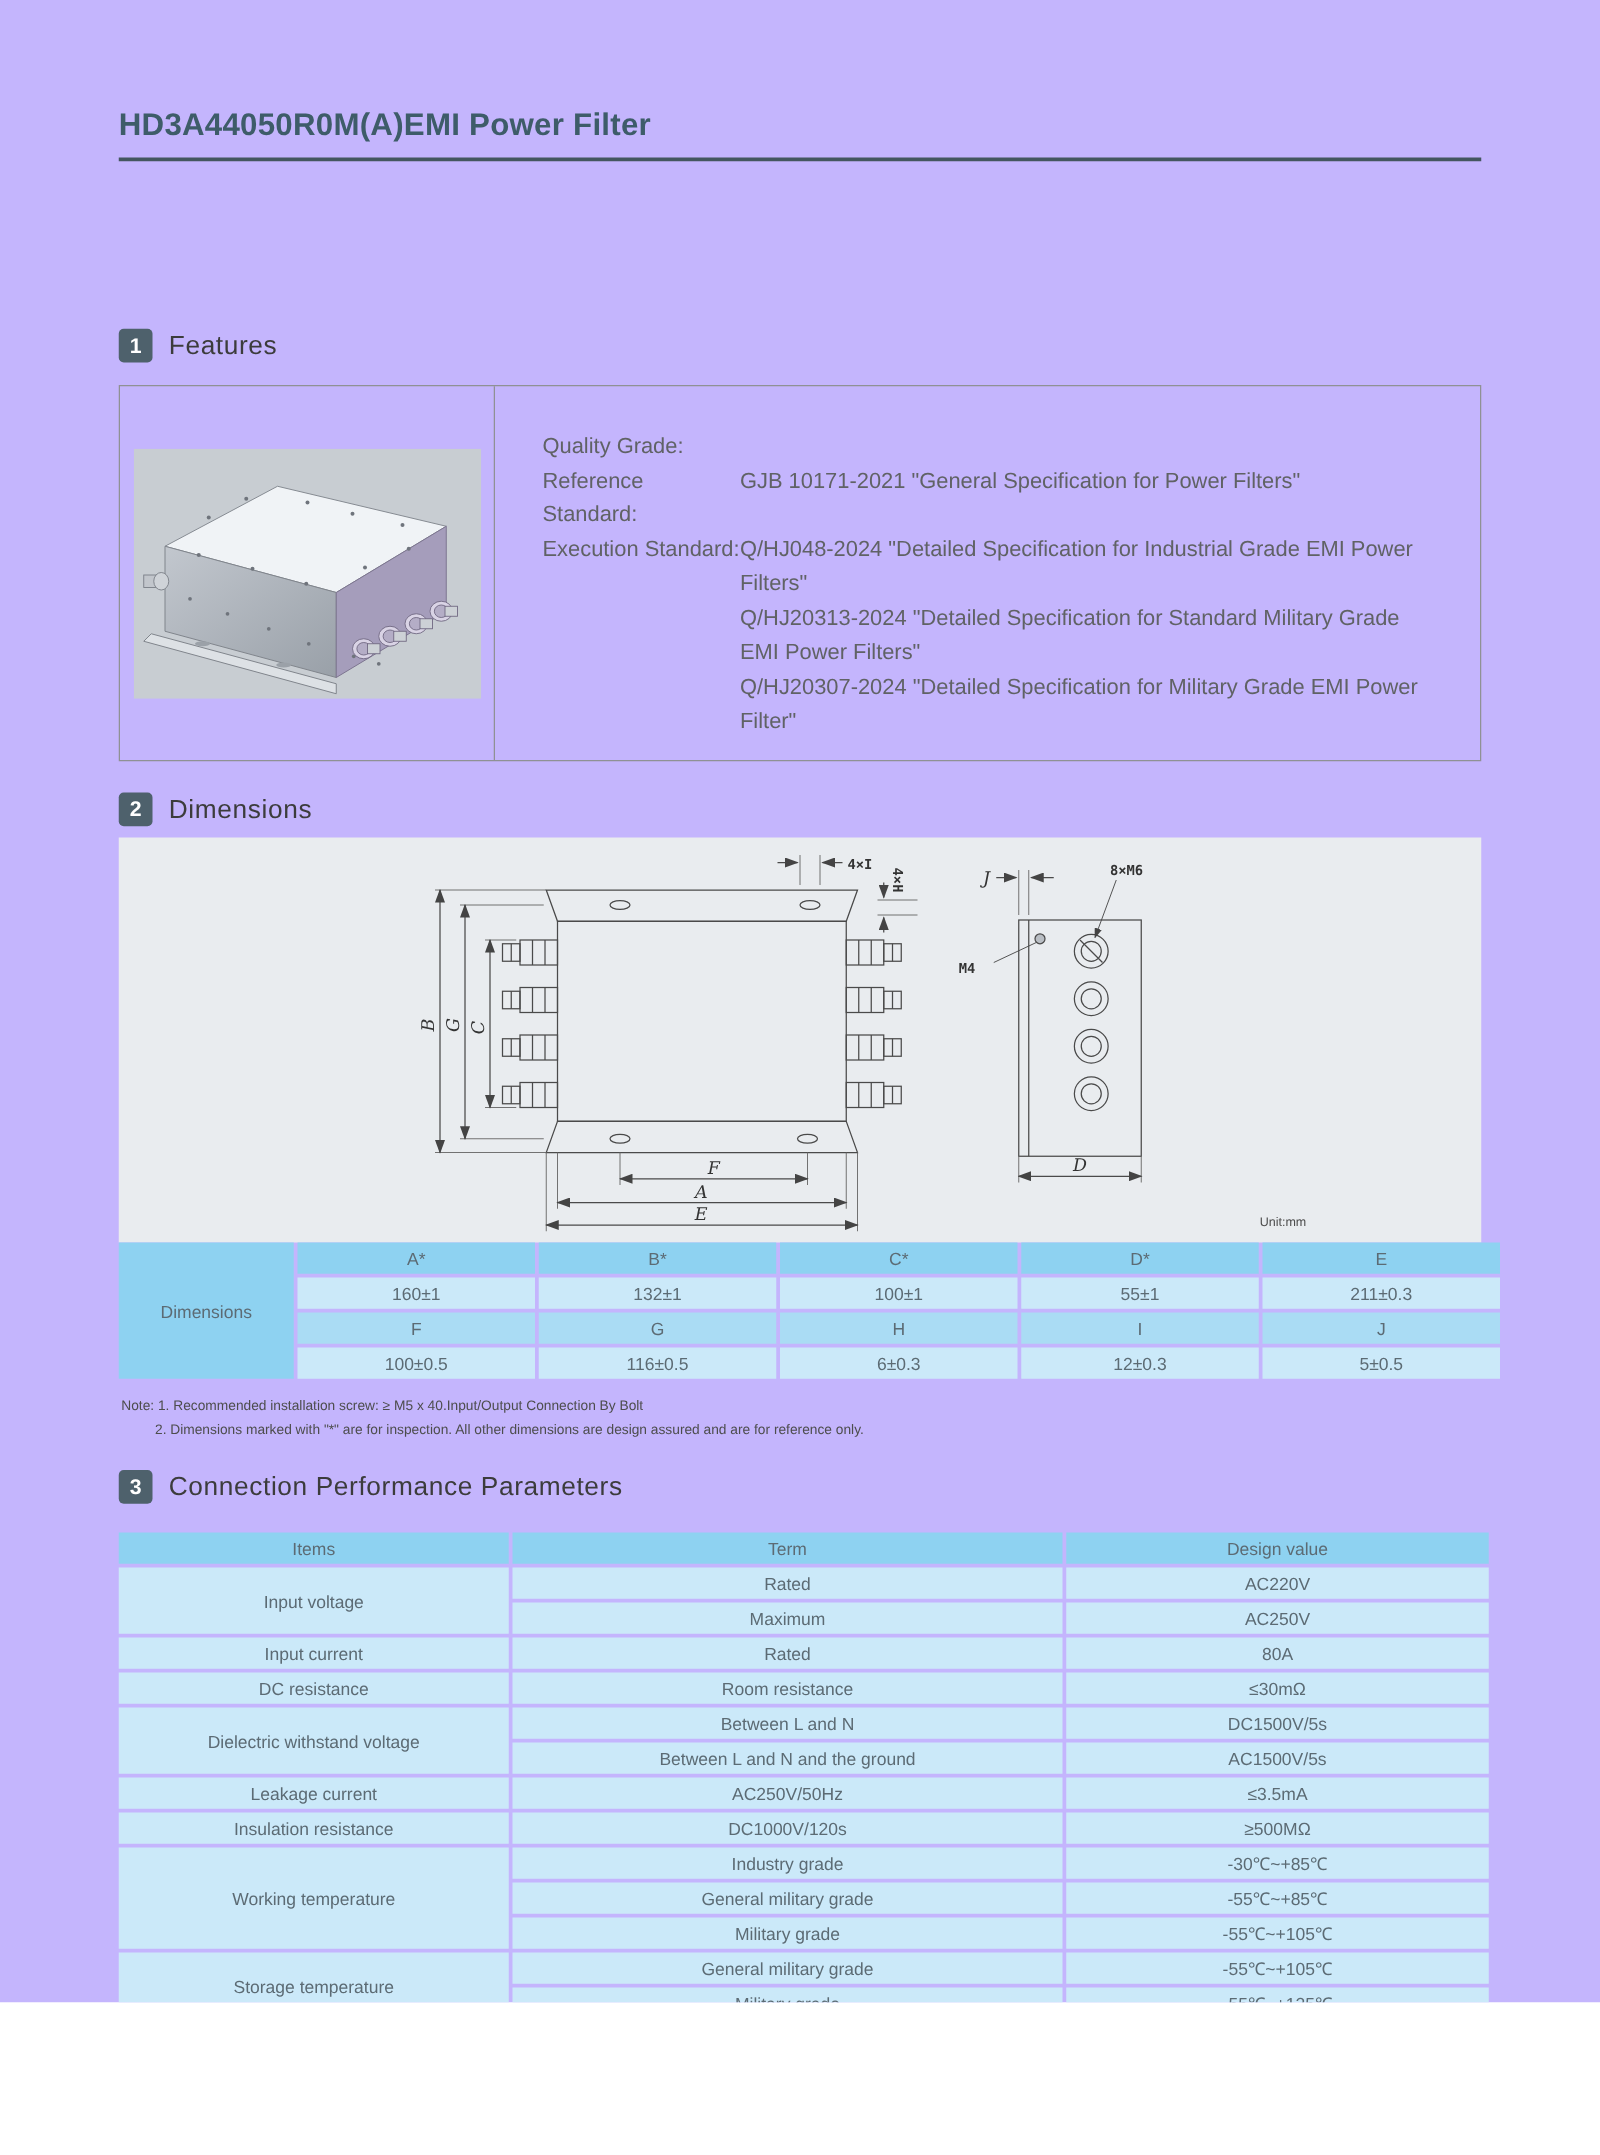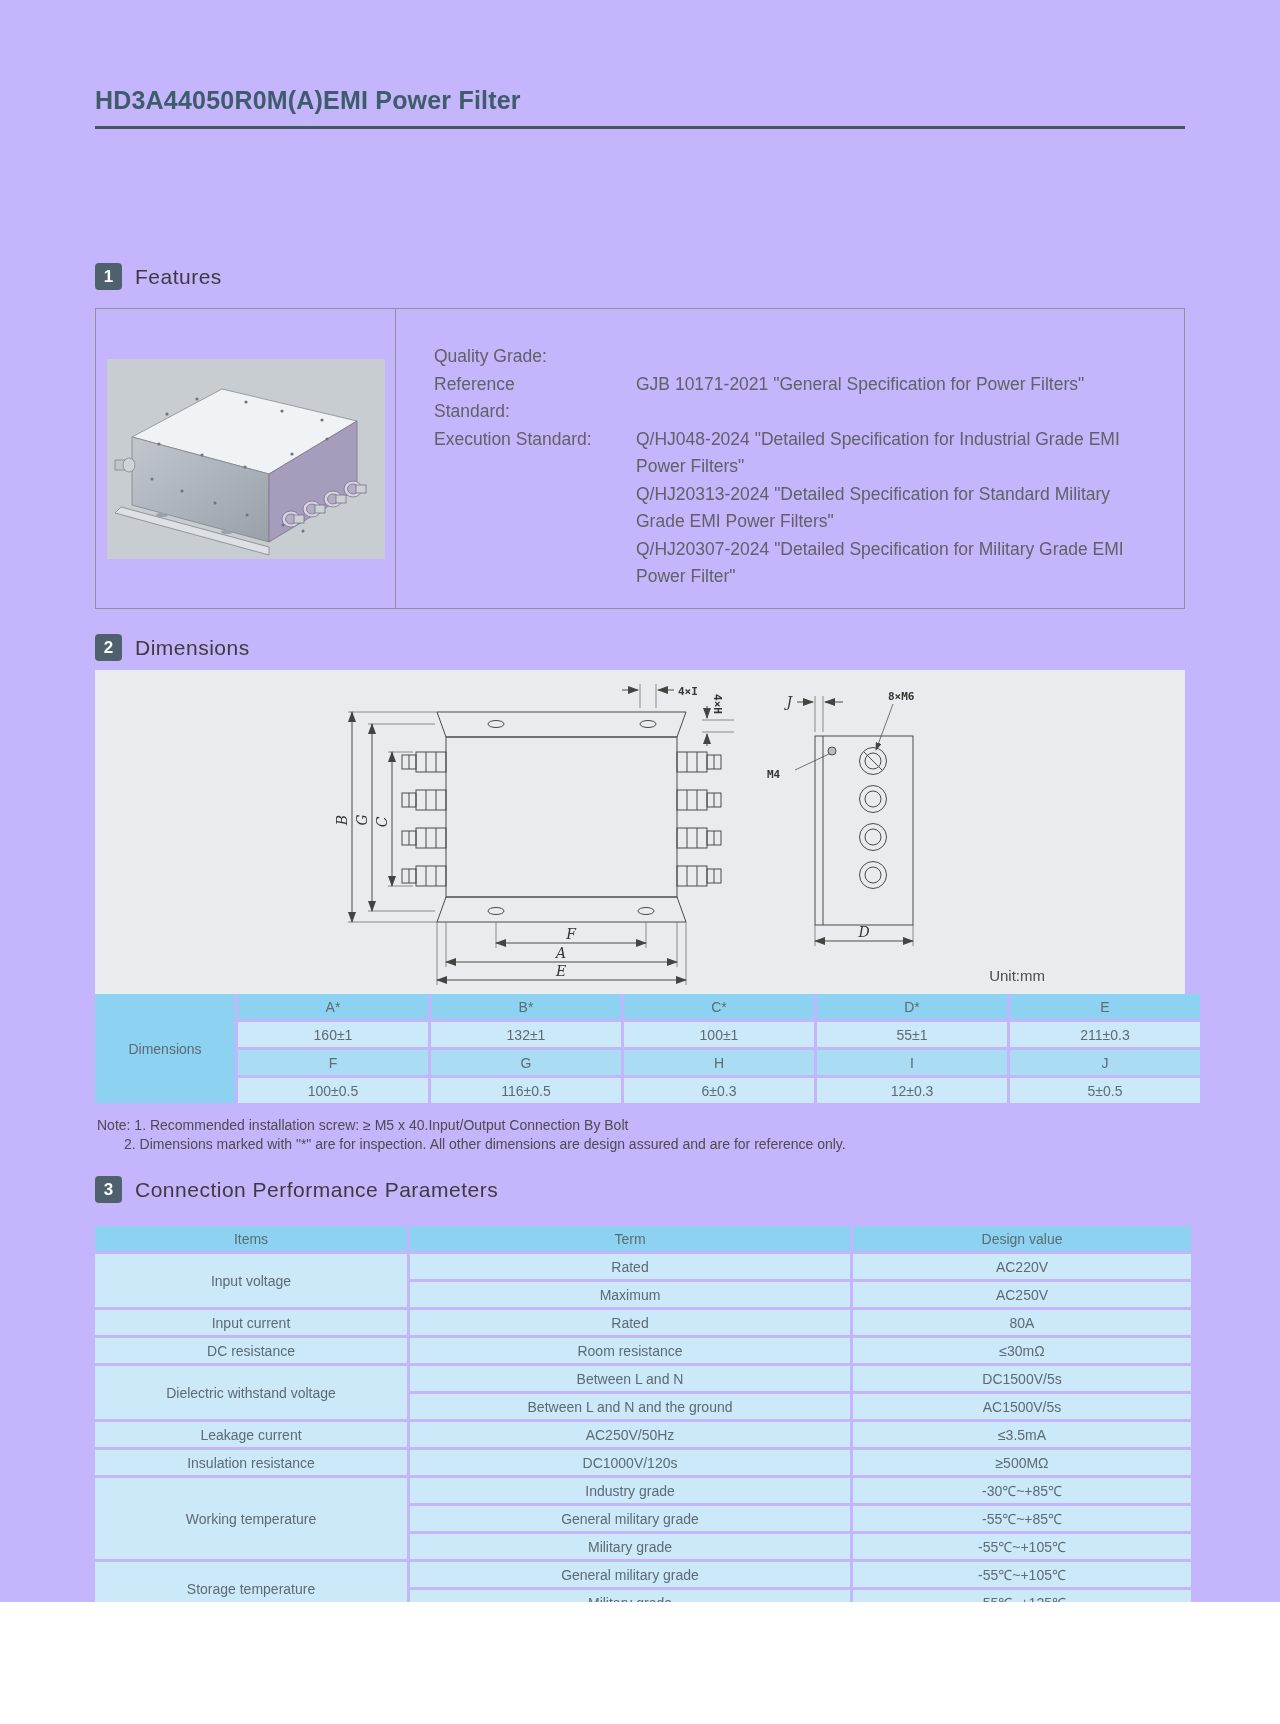--- a/index.html
+++ b/index.html
@@ -16,40 +16,40 @@
   .sec-badge{width:27px;height:27px;border-radius:4px;background:#4e616c;color:#fff;
              font-size:17px;font-weight:bold;display:flex;align-items:center;justify-content:center;}
   .sec-title{font-size:21px;color:#3c3c3c;letter-spacing:.5px;}
 
   
   .features-box{left:95px;top:308px;width:1090px;height:301px;border:1px solid #8f9194;
                 box-sizing:border-box;display:flex;}
   .features-img-cell{width:300px;border-right:1px solid #8f9194;box-sizing:border-box;
                      display:flex;align-items:center;justify-content:center;}
   .features-text-cell{flex:1;padding:34px 30px 20px 38px;box-sizing:border-box;}
-  .spec-row{display:flex;font-size:17.5px;line-height:27.5px;color:#606265;gap:44px;}
+  .spec-row{display:flex;font-size:17.5px;line-height:27.5px;color:#606265;}
   .spec-label{width:158px;flex:0 0 158px;}
   .spec-value{flex:1;}
 
   
   .draw-panel{left:95px;top:670px;width:1090px;height:324px;background:#e9ecef;}
-  .unit-label{position:absolute;right:140px;bottom:10px;font-size:15px;color:#4c4c4c;}
+  .unit-label{position:absolute;right:140px;bottom:10px;font-size:10px;color:#4c4c4c;}
 
   
   table.blue{border-collapse:separate;border-spacing:3px;table-layout:fixed;}
   table.blue td, table.blue th{height:25px;text-align:center;vertical-align:middle;
       font-size:14px;font-weight:normal;color:#5c6b74;padding:0 6px;overflow:hidden;}
   .c-hdr{background:#8ed2f1;color:#46708a;font-size:15px;}
   .c-val{background:#cbe9f9;}
   .c-sub{background:#aadcf4;}
   #dim-table{left:92px;top:991px;width:1096px;}
   #elec-table{left:92px;top:1223px;width:1096px;}
 
   
-  .note{left:97px;top:1116px;font-size:14px;line-height:19px;color:#4d4d4d;}
+  .note{left:97px;top:1116px;font-size:11px;line-height:19px;color:#4d4d4d;}
   .note .l2{padding-left:27px;}
 
   
   .dimletter{font-family:"DejaVu Serif", serif;font-style:italic;font-size:14px;fill:#333;}
   .dimsmall{font-family:"DejaVu Sans Mono", monospace;font-size:11px;font-weight:bold;fill:#333;}
 </style>
 </head>
 <body>
 
 <div class="page">

